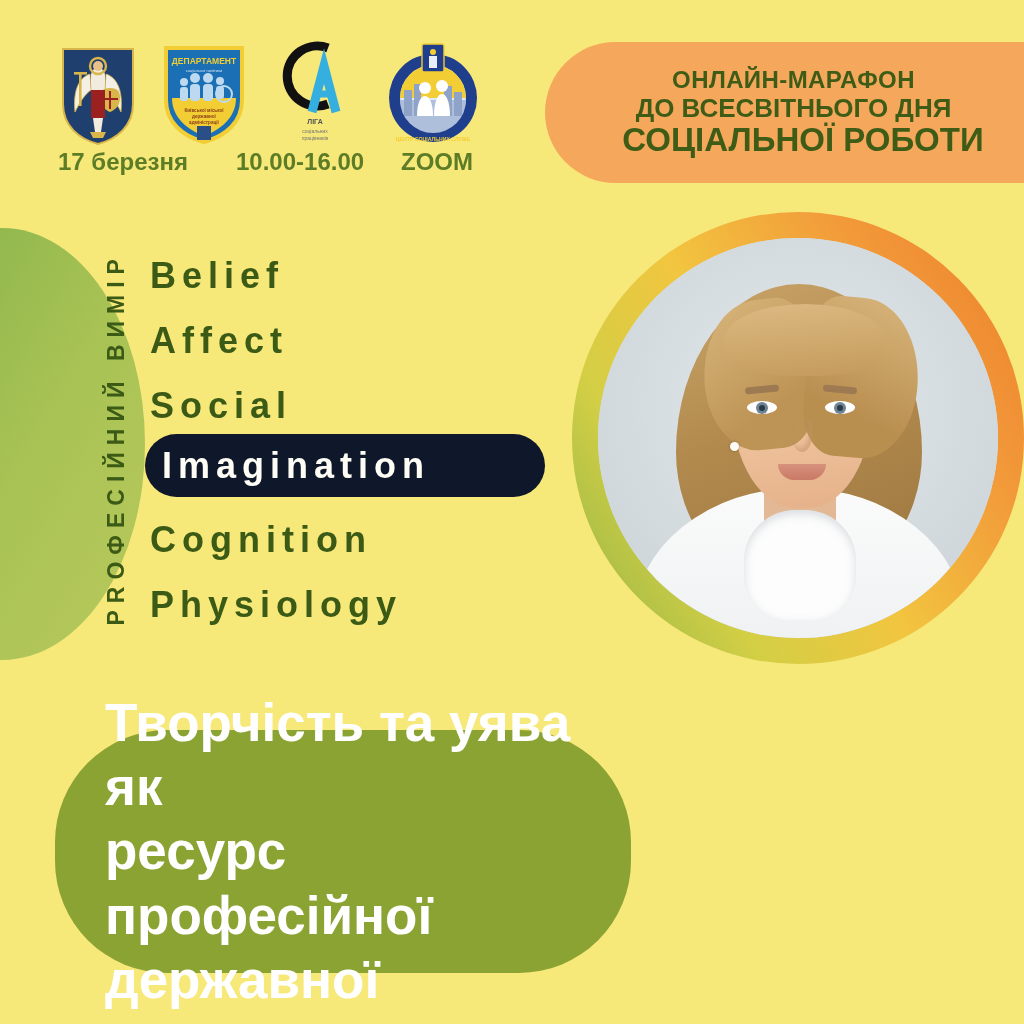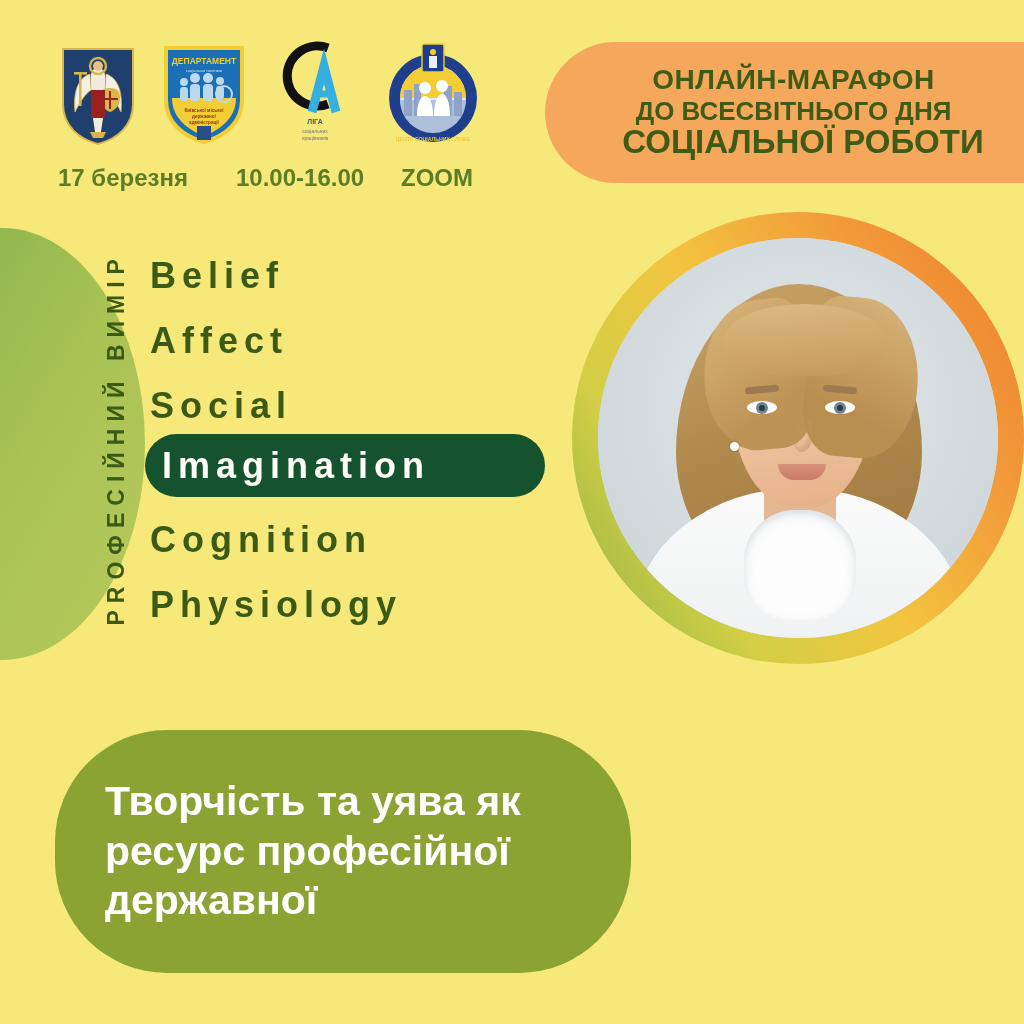--- a/index.html
+++ b/index.html
@@ -75,21 +75,21 @@
   
   .logo-liga { width: 86px; height: 108px; }
 
   
   .logo-center { width: 98px; height: 104px; }
 
   
   .meta-row {
     position: absolute;
     left: 58px;
-    top: 164px;
+    top: 148px;
     width: 460px;
     display: flex;
     align-items: baseline;
     color: #5d7c26;
     font-size: 24px;
     font-weight: bold;
     letter-spacing: 0px;
   }
   .meta-row .meta-item { white-space: nowrap; }
   .meta-date { width: 178px; }
@@ -113,21 +113,21 @@
     padding-left: 18px;
     box-sizing: border-box;
   }
   .header-line {
     color: #3f5c17;
     font-weight: bold;
     line-height: 1.06;
     text-align: center;
     white-space: nowrap;
   }
-  .header-line-1 { font-size: 28px; letter-spacing: 0.4px; margin-bottom: 3px;}
+  .header-line-1 { font-size: 24px; letter-spacing: 0.4px; margin-bottom: 3px;}
   .header-line-2 { font-size: 26px; letter-spacing: 0px;}
   .header-line-3 { font-size: 33px; letter-spacing: 0px; margin-left: 19px;}
 
   
   .word-list {
     position: absolute;
     left: 150px;
     top: 258px;
     width: 420px;
   }
@@ -142,21 +142,21 @@
   }
   .word.highlight {
     position: absolute;
     left: -5px;
     top: 176px;
     width: 400px;
     height: 63px;
     line-height: 63px;
     box-sizing: border-box;
     padding-left: 17px;
-    background: #14532d;
+    background: #0f172a;
     border-radius: 34px;
     color: #fdfdf5;
     margin: 0;
   }
   .word.after-highlight { margin-top: 98px; }
 
   
   .portrait-wrap {
     position: absolute;
     left: 572px;
@@ -281,21 +281,21 @@
     height: 243px;
     background: #8aa332;
     border-radius: 112px;
     box-sizing: border-box;
     padding: 0 54px 0 50px;
     display: flex;
     align-items: center;
   }
   .topic-text {
     color: #ffffff;
-    font-size: 41px;
+    font-size: 53px;
     font-weight: bold;
     line-height: 1.21;
   }
 
   
   .name-panel {
     position: absolute;
     left: 680px;
     top: 710px;
     width: 344px;

